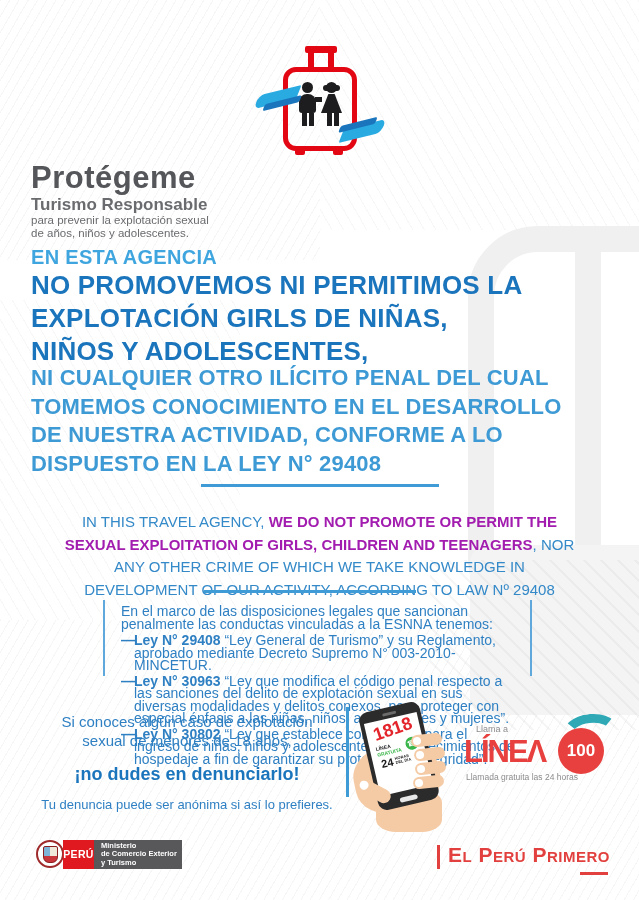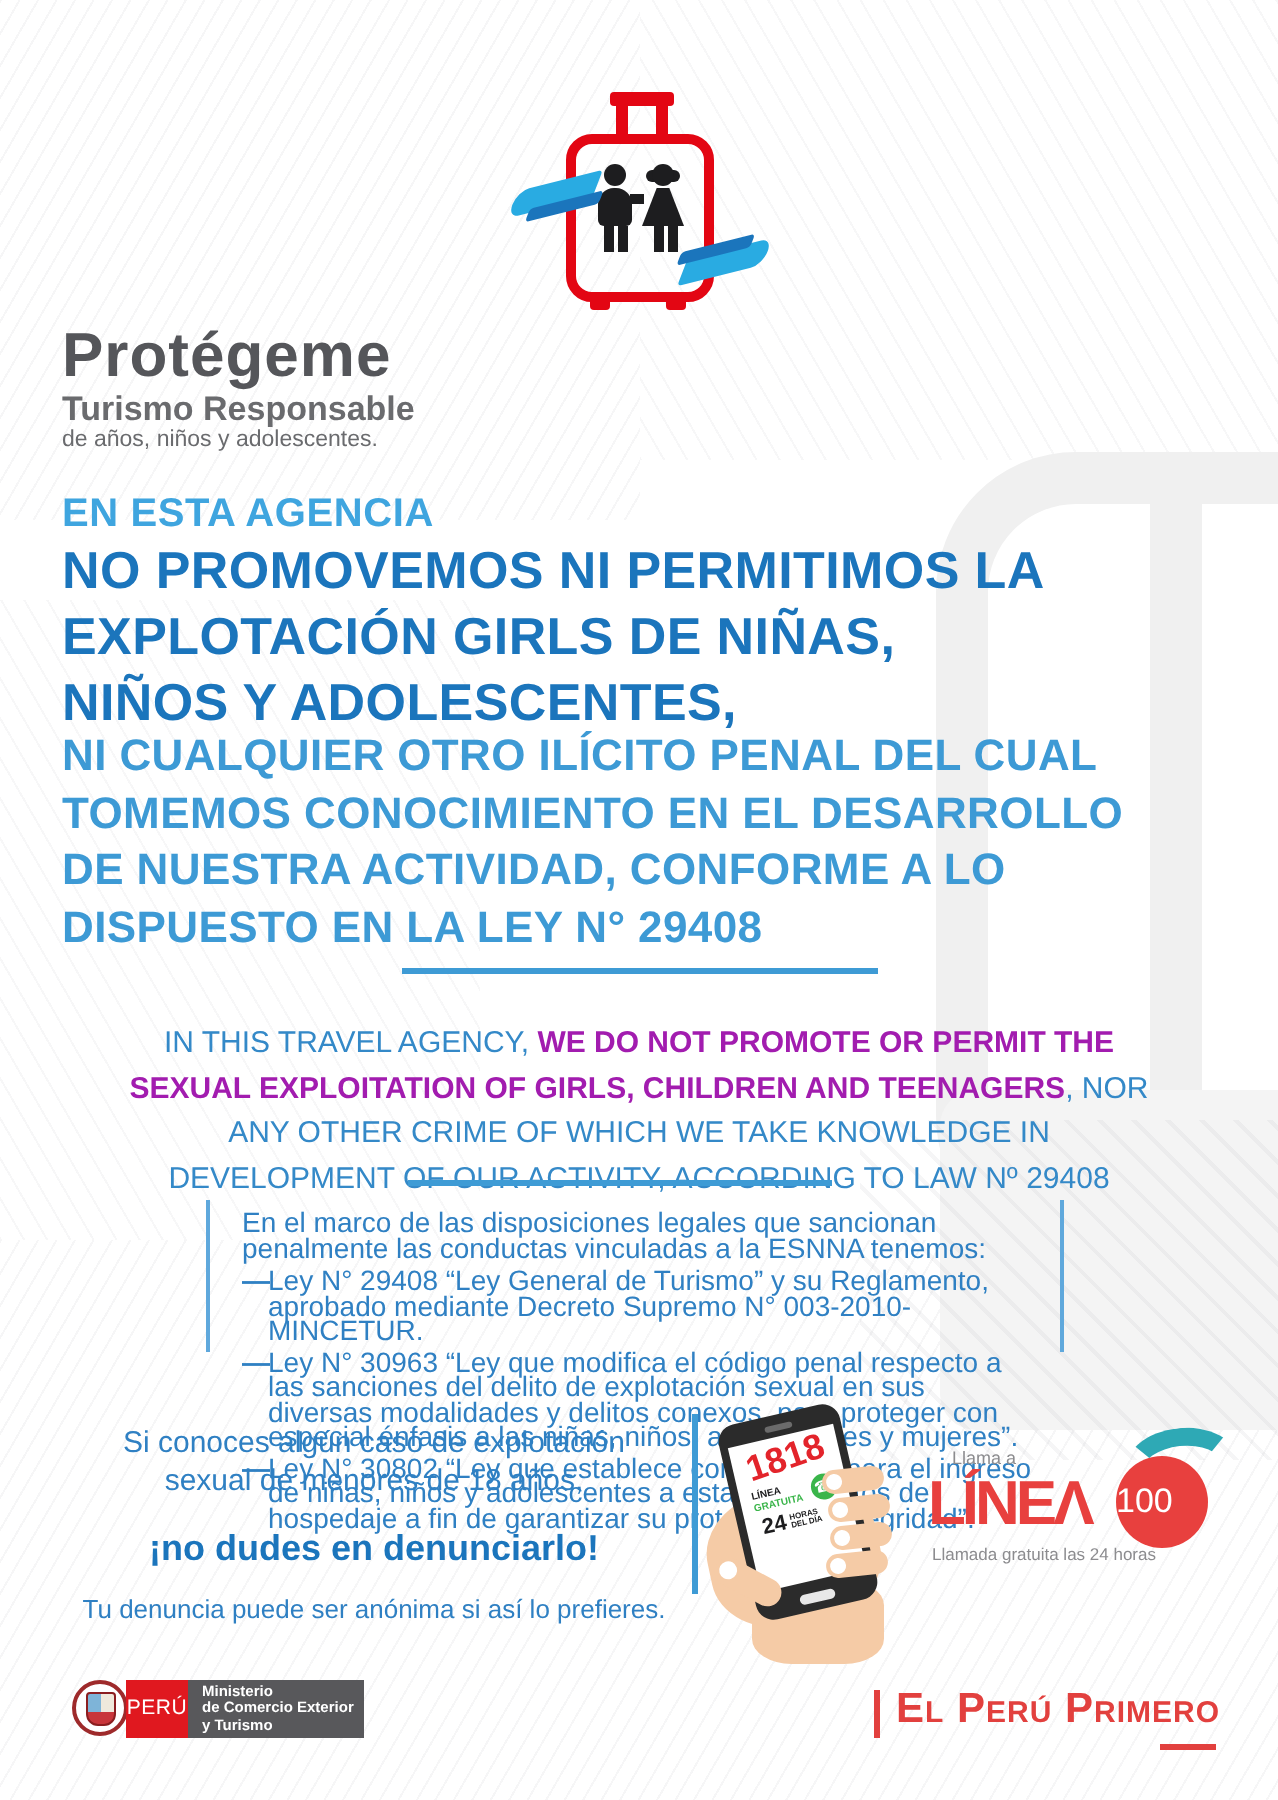--- a/index.html
+++ b/index.html
@@ -64,21 +64,21 @@
   .english b{color:#a21caf;font-weight:800;}
 
   
   .legal{position:absolute;left:103px;top:597px;width:429px;}
   .legal-bar{position:absolute;top:3px;width:2px;height:76px;background:#5FA8DC;}
   .legal-bar.l{left:0;} .legal-bar.r{right:0;}
   .legal-content{padding:8px 16px 6px 18px;color:#2F80C3;font-size:14px;line-height:12.5px;}
   .legal-intro{margin-bottom:4px;}
   .legal-item{display:flex;margin-bottom:3px;}
   .legal-item .dash{width:13px;flex:none;font-weight:700;}
-  .legal-item b{font-weight:400;}
+  .legal-item b{font-weight:700;}
 
   
   .report{position:absolute;left:38px;top:712px;width:298px;text-align:center;color:#2F80C3;}
   .report .l1{font-size:15px;line-height:19px;font-weight:500;}
   .report .cta{font-size:18px;font-weight:800;color:#1B75BC;margin-top:14px;}
   .report .note{font-size:13px;font-weight:500;margin-top:12px;}
 
   
   .phone-wrap{position:absolute;left:348px;top:698px;width:118px;height:128px;}
   .pw{position:absolute;}
@@ -100,30 +100,30 @@
   .finger{position:absolute;width:31px;height:12px;background:#F5CBA6;border-radius:7px;transform:rotate(-6deg);z-index:3;}
   .finger .nail{position:absolute;left:2px;top:2px;width:8px;height:8px;background:#fff;border-radius:50%;}
   .f1{left:63px;top:36px;} .f2{left:66px;top:50px;} .f3{left:67px;top:64px;} .f4{left:65px;top:78px;}
   .thumb{position:absolute;left:8px;top:86px;width:36px;height:14px;background:#F5CBA6;border-radius:8px;transform:rotate(28deg);z-index:3;}
   .thumb .nail{position:absolute;left:2px;top:2px;width:9px;height:9px;background:#fff;border-radius:50%;}
 
   
   .linea100{position:absolute;left:462px;top:720px;width:160px;height:72px;}
   .l100-pre{position:absolute;left:14px;top:4px;font-size:9px;color:#8C8C8F;font-weight:500;}
   .l100-brand{position:absolute;left:2px;top:14px;font-size:31px;font-weight:800;color:#E8403E;letter-spacing:-2px;}
-  .l100-circle{position:absolute;left:96px;top:8px;width:46px;height:46px;border-radius:50%;background:#E8403E;color:#fff;text-align:left;line-height:46px;font-size:17px;font-weight:400;z-index:2;}
+  .l100-circle{position:absolute;left:96px;top:8px;width:46px;height:46px;border-radius:50%;background:#E8403E;color:#fff;text-align:center;line-height:46px;font-size:17px;font-weight:700;z-index:2;}
   .l100-handset{position:absolute;left:100px;top:-6px;width:40px;height:22px;border:9px solid transparent;border-top-color:#2EA9B5;border-radius:50%;transform:rotate(-6deg);z-index:3;}
   .l100-note{position:absolute;left:4px;top:52px;font-size:8.5px;color:#8C8C8F;font-weight:500;}
 
   
   .emblem{position:absolute;left:36px;top:839px;width:28px;height:30px;}
   .emblem-circle{position:absolute;left:0;top:1px;width:24px;height:24px;border:2px solid #9E2A2B;border-radius:50%;background:#fff;}
   .emblem-shield{position:absolute;left:7px;top:7px;width:13px;height:15px;border:1px solid #8B1E20;border-radius:2px 2px 6px 6px;
     background:linear-gradient(to bottom, rgba(0,0,0,0) 0 60%, #C8363B 60% 100%),linear-gradient(to right,#7EB4D8 0 50%,#EFE9DC 50% 100%);}
-  .gov-red{position:absolute;left:63px;top:840px;width:31px;height:29px;background:#E0181F;color:#fff;font-size:10.5px;font-weight:400;text-align:center;line-height:29px;letter-spacing:.3px;}
+  .gov-red{position:absolute;left:63px;top:840px;width:31px;height:29px;background:#E0181F;color:#fff;font-size:10.5px;font-weight:700;text-align:center;line-height:29px;letter-spacing:.3px;}
   .gov-gray{position:absolute;left:94px;top:840px;width:88px;height:29px;background:#58585B;color:#fff;display:flex;flex-direction:column;justify-content:center;padding-left:7px;box-sizing:border-box;}
   .gov-gray div{font-size:7.5px;line-height:8.5px;font-weight:700;}
   .slogan-bar{position:absolute;left:437px;top:845px;width:3px;height:24px;background:#E2403E;}
   .slogan{position:absolute;left:448px;top:843px;font-size:21px;font-weight:700;color:#E2403E;font-variant:small-caps;letter-spacing:.5px;}
   .slogan-underline{position:absolute;left:580px;top:872px;width:28px;height:3px;background:#E2403E;}
 </style>
 </head>
 <body>
 
 <div class="poster">
@@ -162,20 +162,21 @@
     </div>
     <div class="hand hand-lower">
       <div class="hb1"></div>
         <div class="hb2"></div>
     </div>
   </div>
 
   <div class="centered brand">Protégeme</div>
   <div class="centered tagline">Turismo Responsable</div>
   <div class="centered logo-sub">
+    <div>para prevenir la explotación sexual</div>
     <div>de años, niños y adolescentes.</div>
   </div>
 
   <div class="centered intro">EN ESTA AGENCIA</div>
   <div class="centered head-bold">
     <div>NO PROMOVEMOS NI PERMITIMOS LA</div>
     <div>EXPLOTACIÓN GIRLS DE NIÑAS,</div>
     <div>NIÑOS Y ADOLESCENTES,</div>
   </div>
   <div class="centered head-light">

